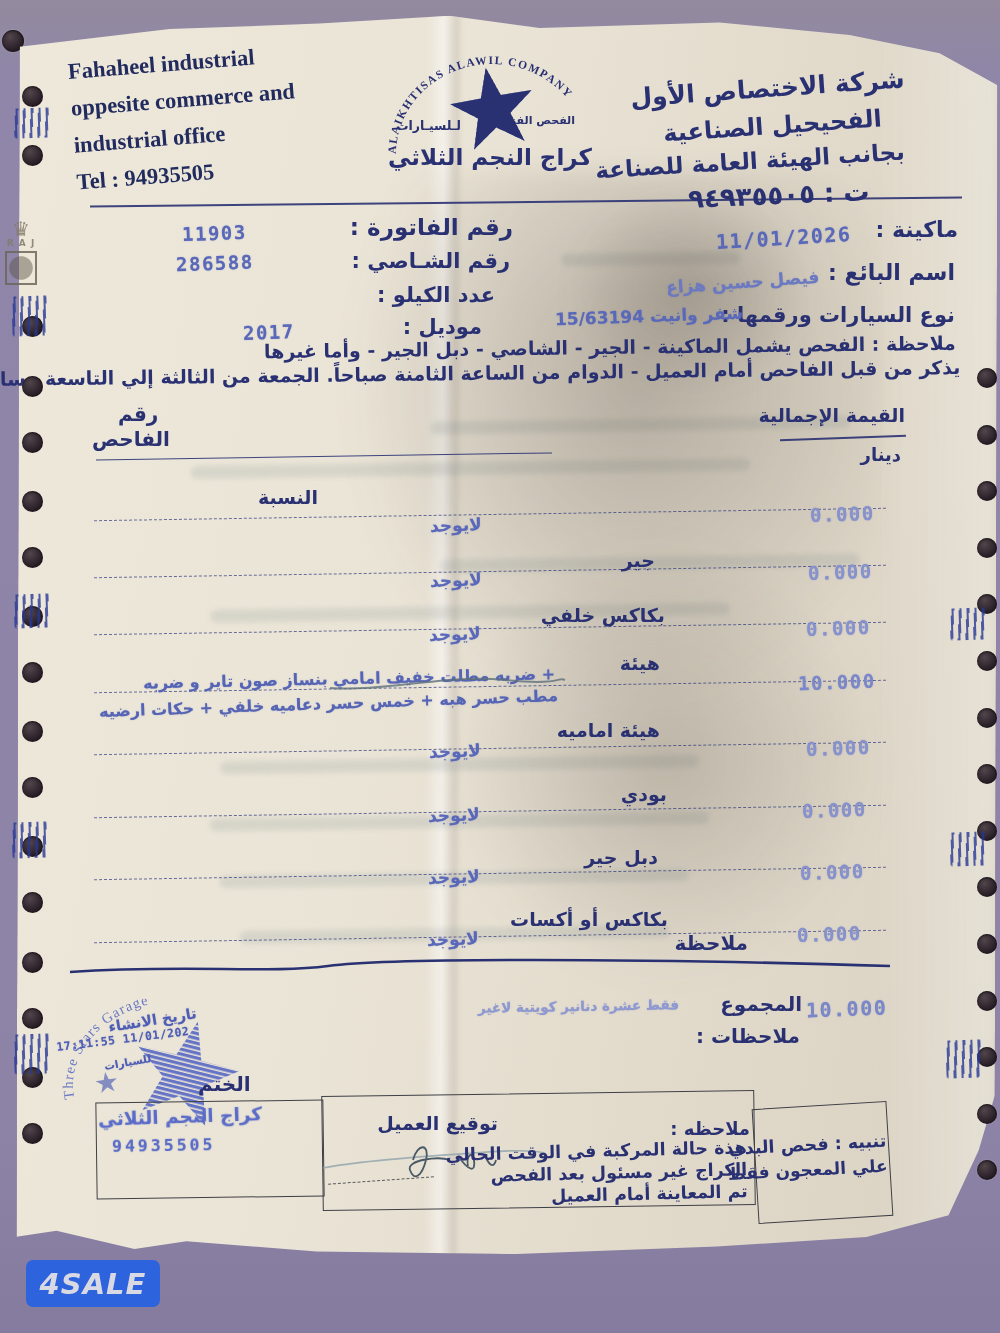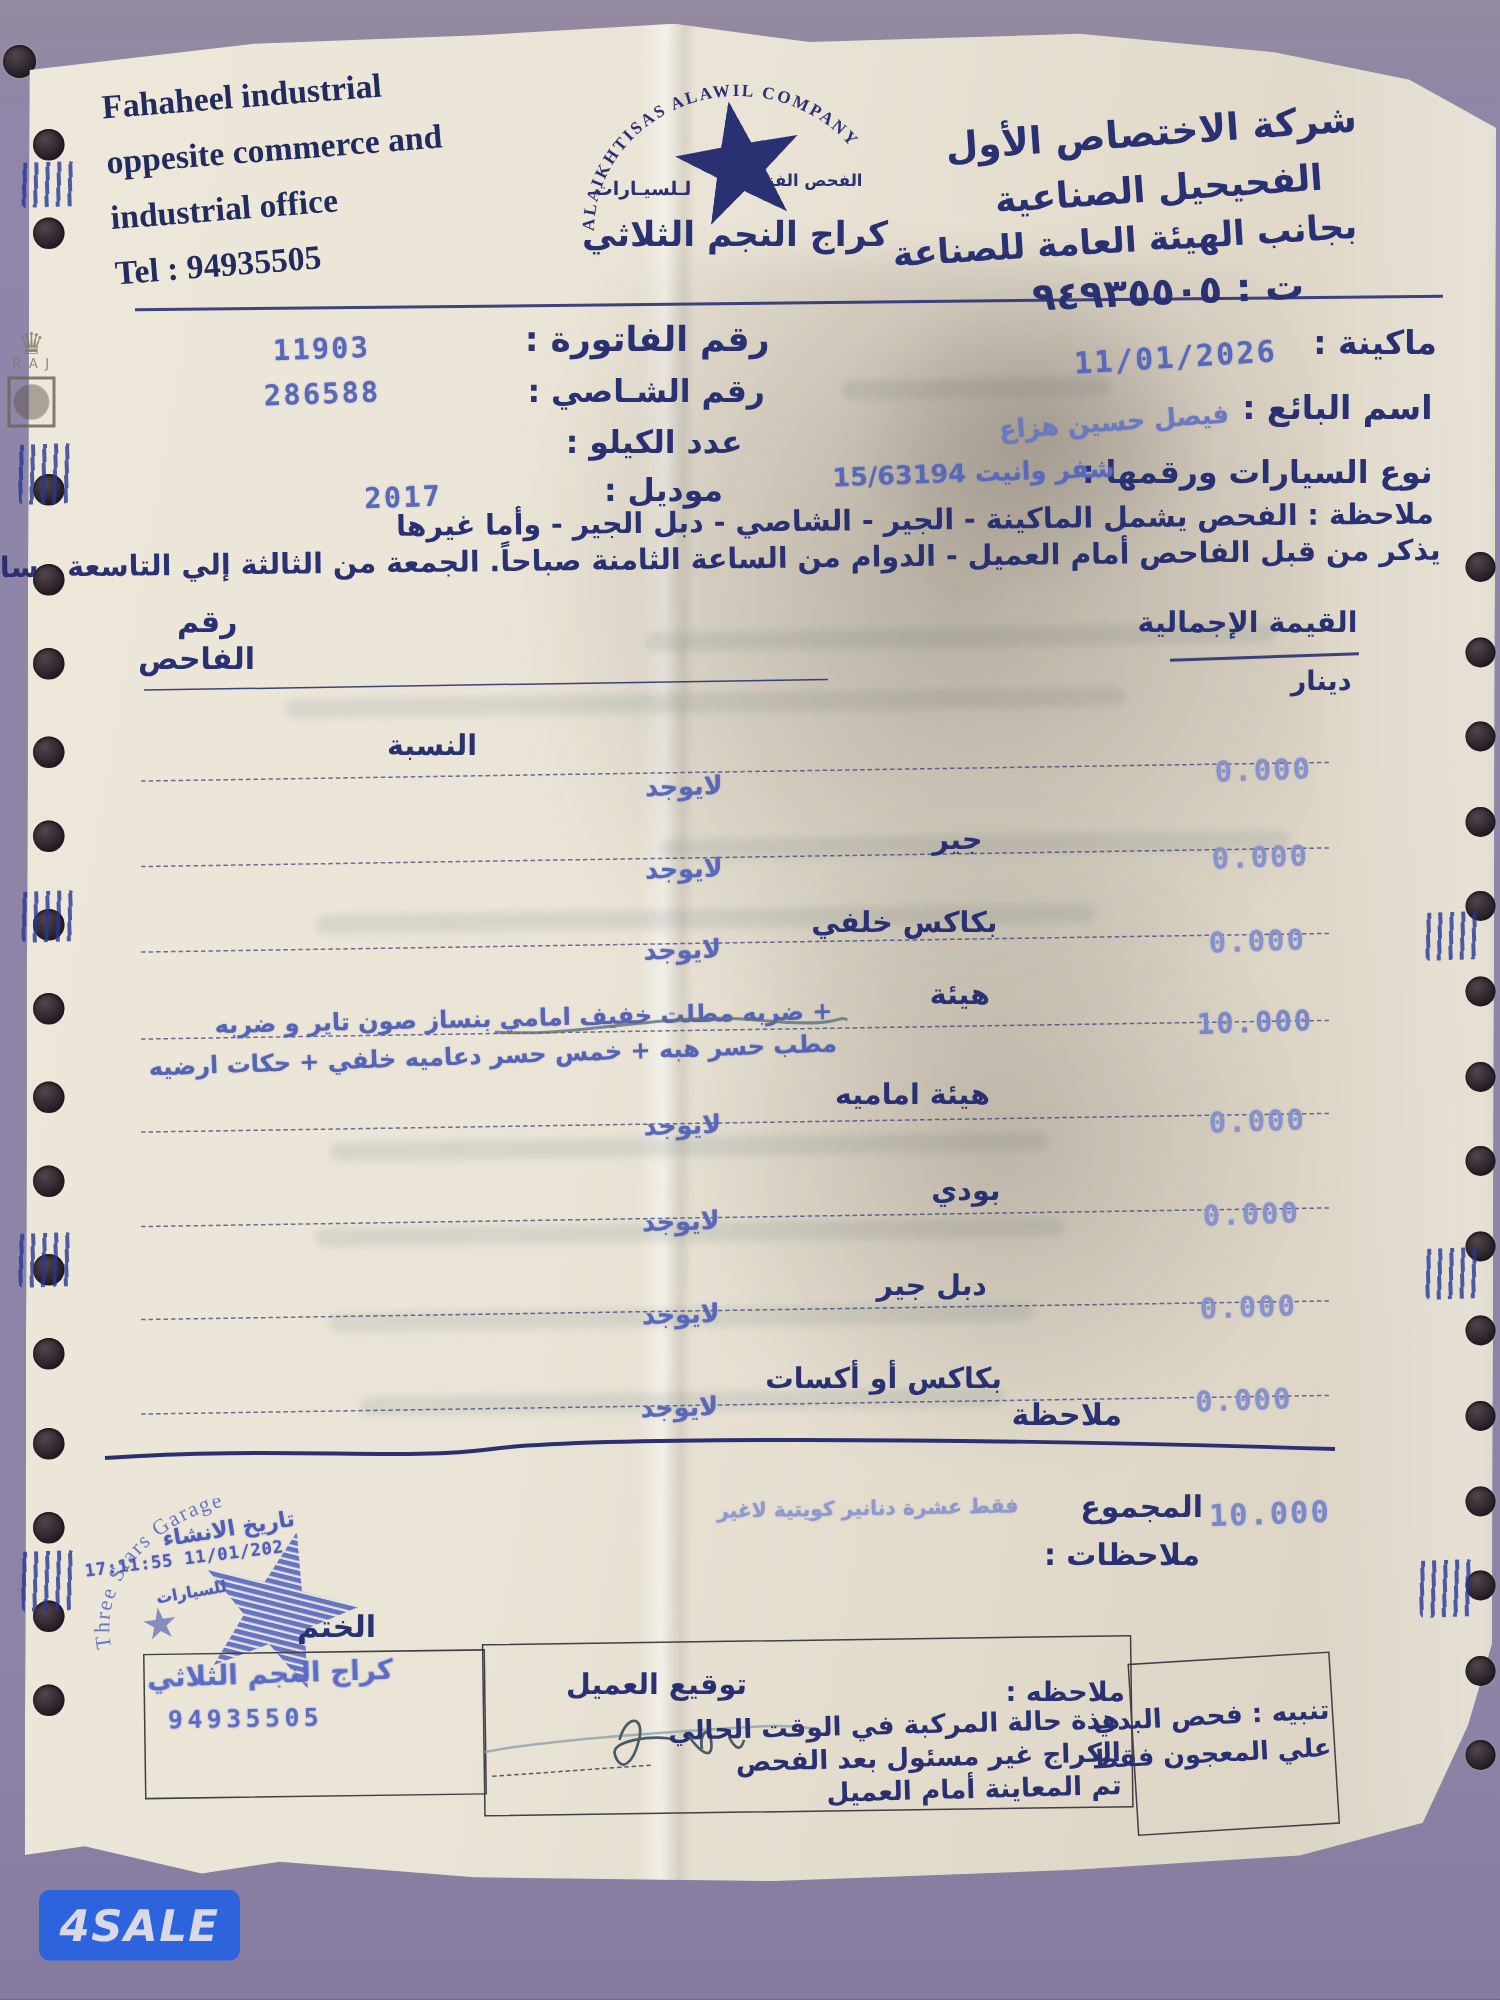--- a/index.html
+++ b/index.html
@@ -65,21 +65,21 @@
     <div class="ghost" style="left:222px;top:914px;width:430px;"></div>
     <div class="ghost" style="left:542px;top:238px;width:180px;"></div>
 
     <div class="sh" style="left:322px;top:156px;width:540px;height:560px;background:radial-gradient(ellipse at 55% 38%,rgba(86,76,66,.34),rgba(86,76,66,0) 70%);filter:blur(12px);"></div>
     <div class="sh" style="left:412px;top:506px;width:470px;height:480px;background:radial-gradient(ellipse at 50% 50%,rgba(86,76,66,.28),rgba(86,76,66,0) 66%);filter:blur(14px);"></div>
     <div class="sh" style="left:542px;top:166px;width:260px;height:220px;background:radial-gradient(ellipse at 50% 50%,rgba(70,60,54,.26),rgba(70,60,54,0) 68%);filter:blur(10px);"></div>
   </div>
 
   <div class="abs" style="left:1px;top:220px;width:40px;text-align:center;color:#837b6a;opacity:.85;">
     <div style="font-size:20px;line-height:18px;">♛</div>
-    <div style="font-size:9px;font-weight:normal;letter-spacing:1px;">R A J</div>
+    <div style="font-size:9px;font-weight:bold;letter-spacing:1px;">R A J</div>
     <div style="margin:3px auto 0;width:28px;height:30px;border:2.5px solid #6e675a;background:radial-gradient(circle,rgba(90,84,70,.55) 55%,transparent 60%);"></div>
   </div>
 
   <div class="abs" style="left:72px;top:44px;transform:rotate(-4.5deg);line-height:37px;font-size:22.5px;">
     <div class="en">Fahaheel industrial</div>
     <div class="en">oppesite commerce and</div>
     <div class="en">industrial office</div>
     <div class="en">Tel : 94935505</div>
   </div>
 

